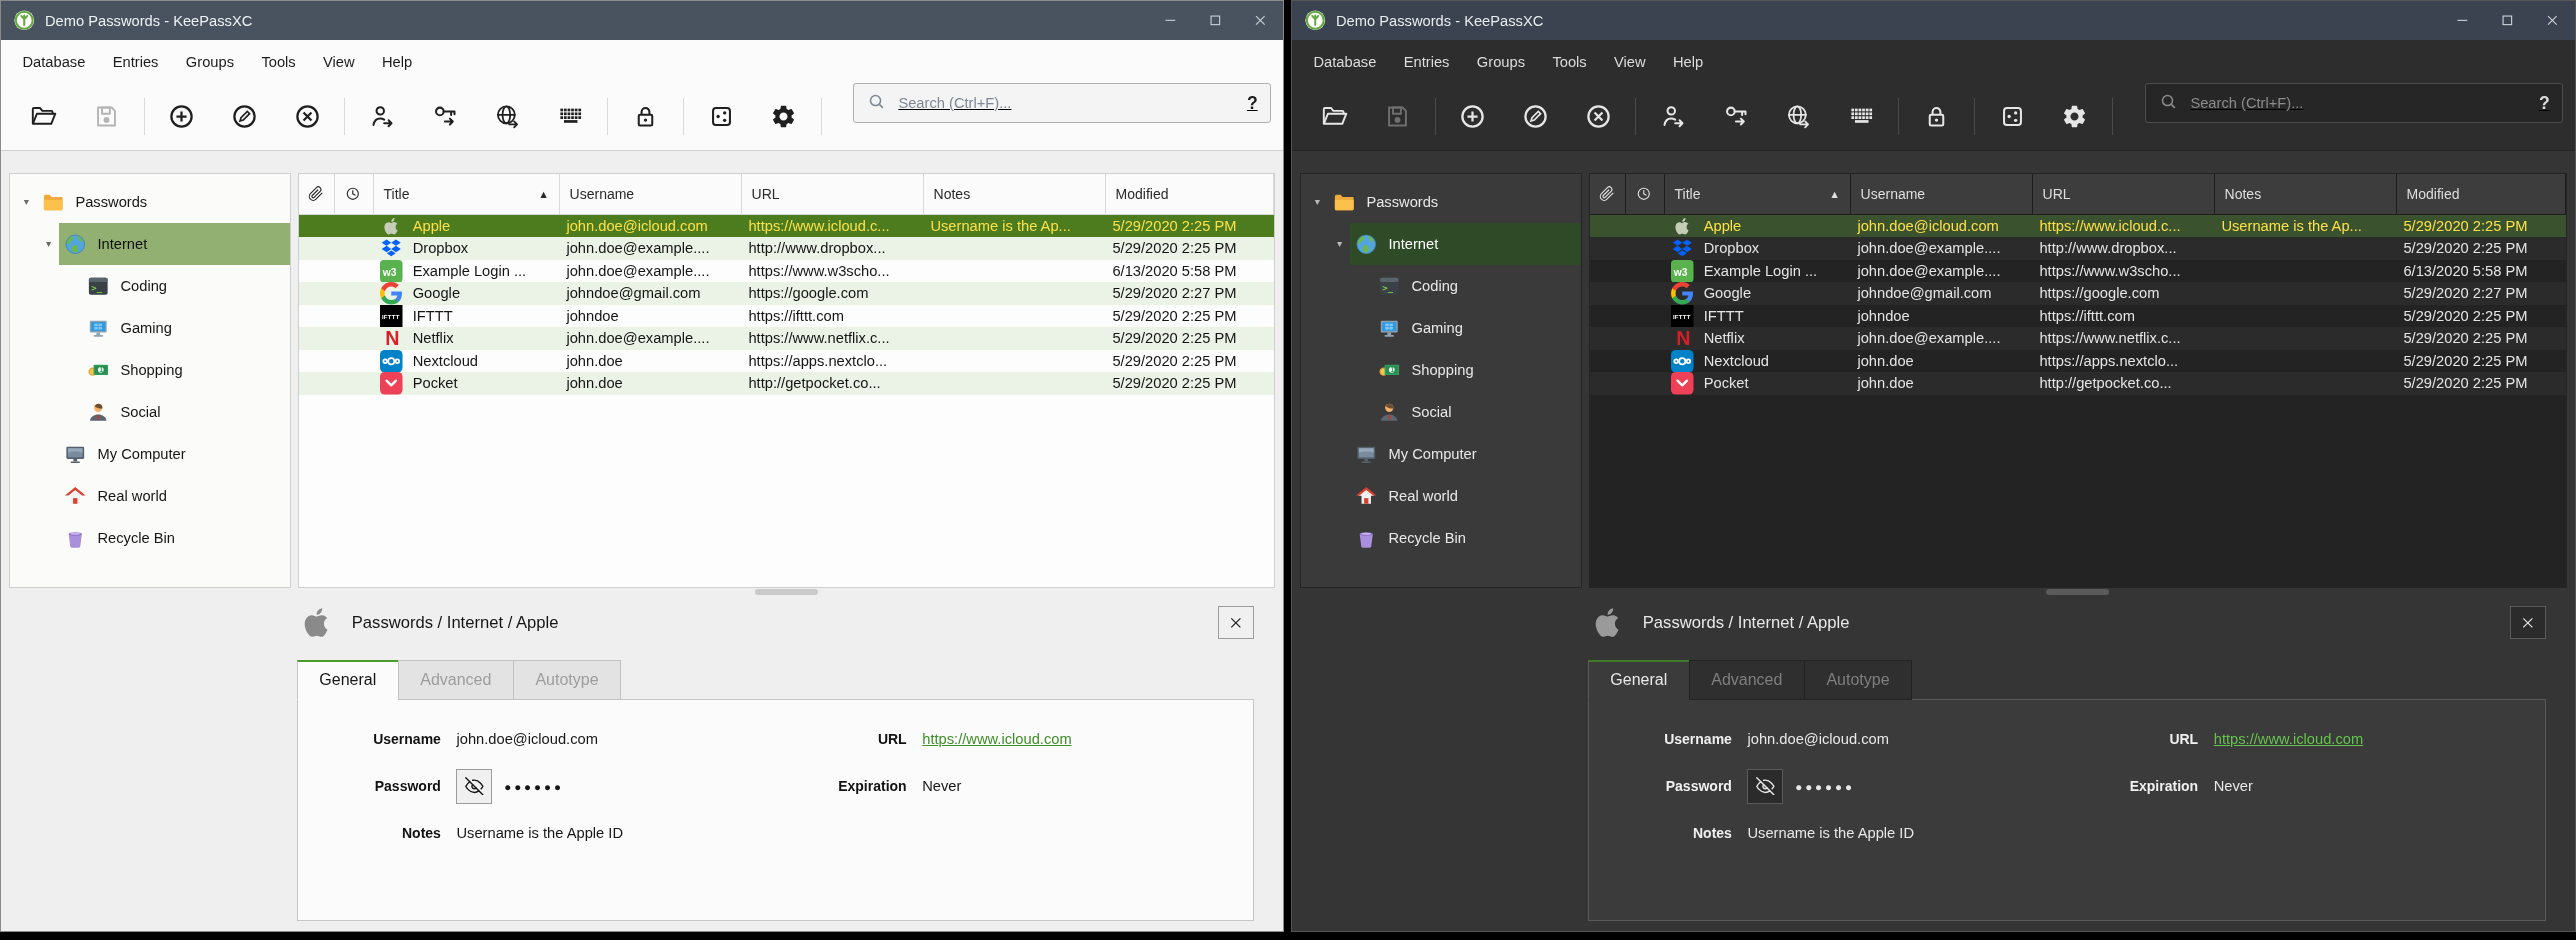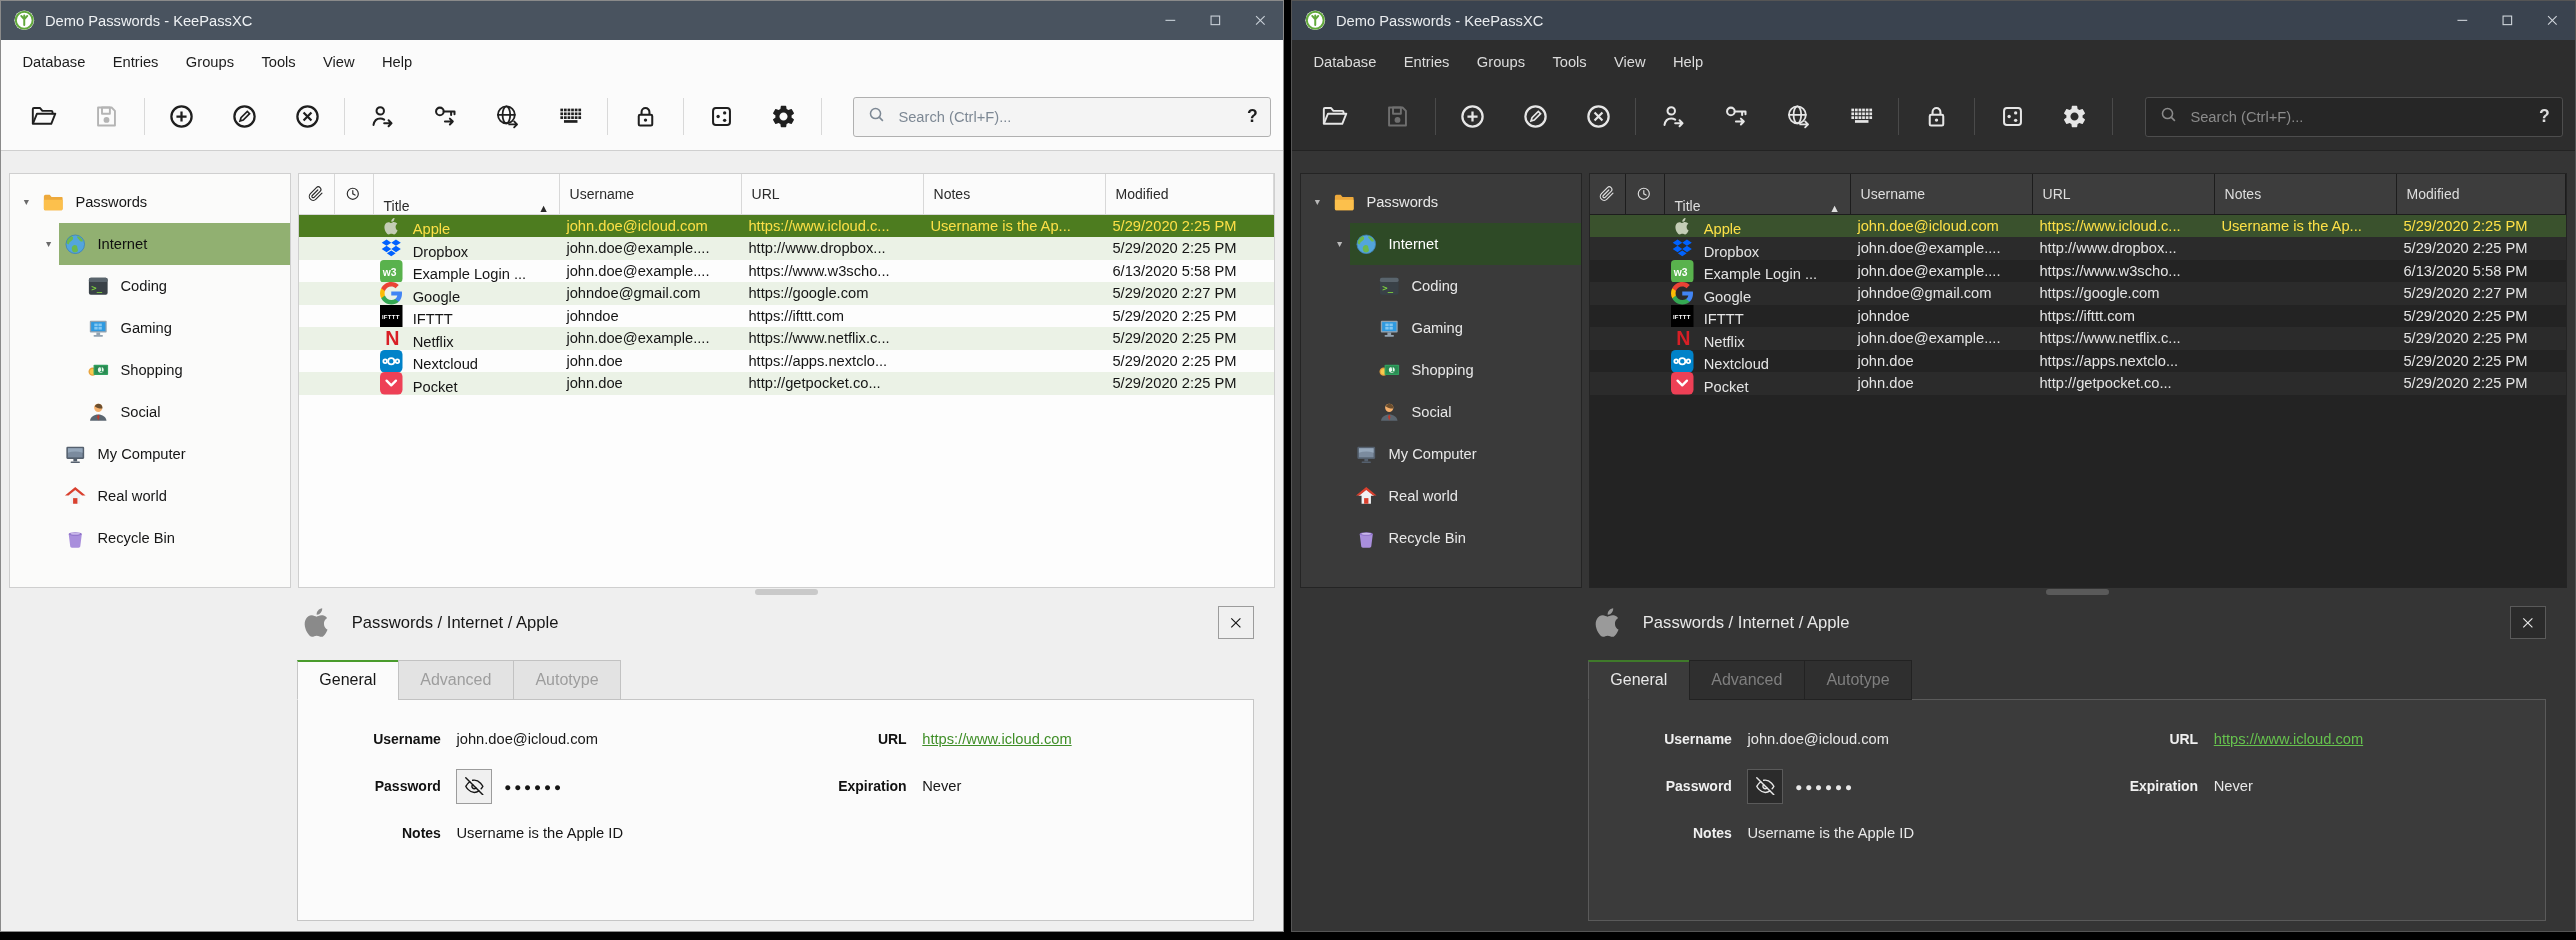--- a/index.html
+++ b/index.html
@@ -52,22 +52,22 @@
   .win-btn { width:45px; height:100%; display:flex; align-items:center; justify-content:center;
     color:var(--titlebar-btn); }
   .win-btn svg { width:14.7px; height:14.7px; }
 
   
   .menubar { flex:0 0 43px; background:var(--menu-bg); color:var(--menu-fg);
     display:flex; align-items:center; padding:0 7.8px; font-size:14.7px; }
   .menu-item { padding:6.8px 13.7px; }
 
   
-  .toolbar { flex:0 0 68px; background:var(--menu-bg); display:flex; align-items:center;
-    padding:0 11.7px; border-bottom:1px solid var(--toolbar-border); }
+  .toolbar { flex:0 0 68px; background:var(--menu-bg); display:flex; 
+    padding:0 11.7px; border-bottom:1px solid var(--toolbar-border);text-decoration:underline; }
   .tool-btn { width:47px; height:47px; display:flex; align-items:center; justify-content:center;
     color:var(--icon-fg); border-radius:2.9px; flex:0 0 auto; margin:0 7.8px; }
   .tool-btn svg { width:27px; height:27px; }
   .tool-btn.disabled { color:var(--icon-disabled); }
   .tool-sep { width:1px; height:37px; background:var(--sep); margin:0 5.9px; flex:0 0 auto; }
   .search-wrap { margin-left:auto; display:flex; align-items:center; width:418px; height:40px;
     border:1px solid var(--search-border); background:var(--search-bg); border-radius:2.9px;
     padding:0 12.7px; gap:10.8px; }
   .search-wrap .icon svg { width:18.6px; height:18.6px; color:var(--search-fg); }
   .search-wrap input { flex:1; border:none; outline:none; background:transparent;
@@ -93,21 +93,21 @@
     display:flex; flex-direction:column; overflow:hidden; }
   .thead { display:flex; flex:0 0 41px; background:var(--thead-bg); color:var(--thead-fg);
     font-size:14px; border-bottom:1px solid var(--table-border); }
   .th { display:flex; align-items:center; padding:0 9.8px; border-right:1px solid var(--table-border); }
   .th .icon svg { width:15.6px; height:15.6px; color:var(--thead-fg); }
   .th .sort { margin-left:auto; font-size:10.8px; }
   .tr { display:flex; flex:0 0 43px; align-items:center; font-size:14.7px; color:var(--table-fg); }
   .tr:nth-child(even) { background:var(--table-alt); }
   .tr.selected { background:var(--row-sel-bg); color:#fde047; }
   .td { padding:0 9.8px; white-space:nowrap; overflow:hidden; display:flex; align-items:center; }
-  .c0 { flex:0 0 33px; } .c1 { flex:0 0 39px; } .c2 { flex:0 0 186px; gap:9.8px;align-items:flex-end; }
+  .c0 { flex:0 0 33px; } .c1 { flex:0 0 39px; } .c2 { flex:0 0 186px; gap:9.8px; }
   .c3 { flex:0 0 182px; } .c4 { flex:0 0 182px; } .c5 { flex:0 0 182px; } .c6 { flex:1; }
   .brand-icon svg { width:22.5px; height:22.5px; display:block; flex:0 0 auto; }
   .tr .apple-brand { color:var(--apple-row); }
 
   .splitter { flex:0 0 9.8px; display:flex; justify-content:center; align-items:center;
     margin-left:288px; }
   .splitter-handle { width:63px; height:5.9px; border-radius:2.9px; background:var(--splitter); }
 
   
   .detail { flex:1; display:flex; flex-direction:column; margin:0 21.5px 0 288px; color:var(--panel-fg); }

